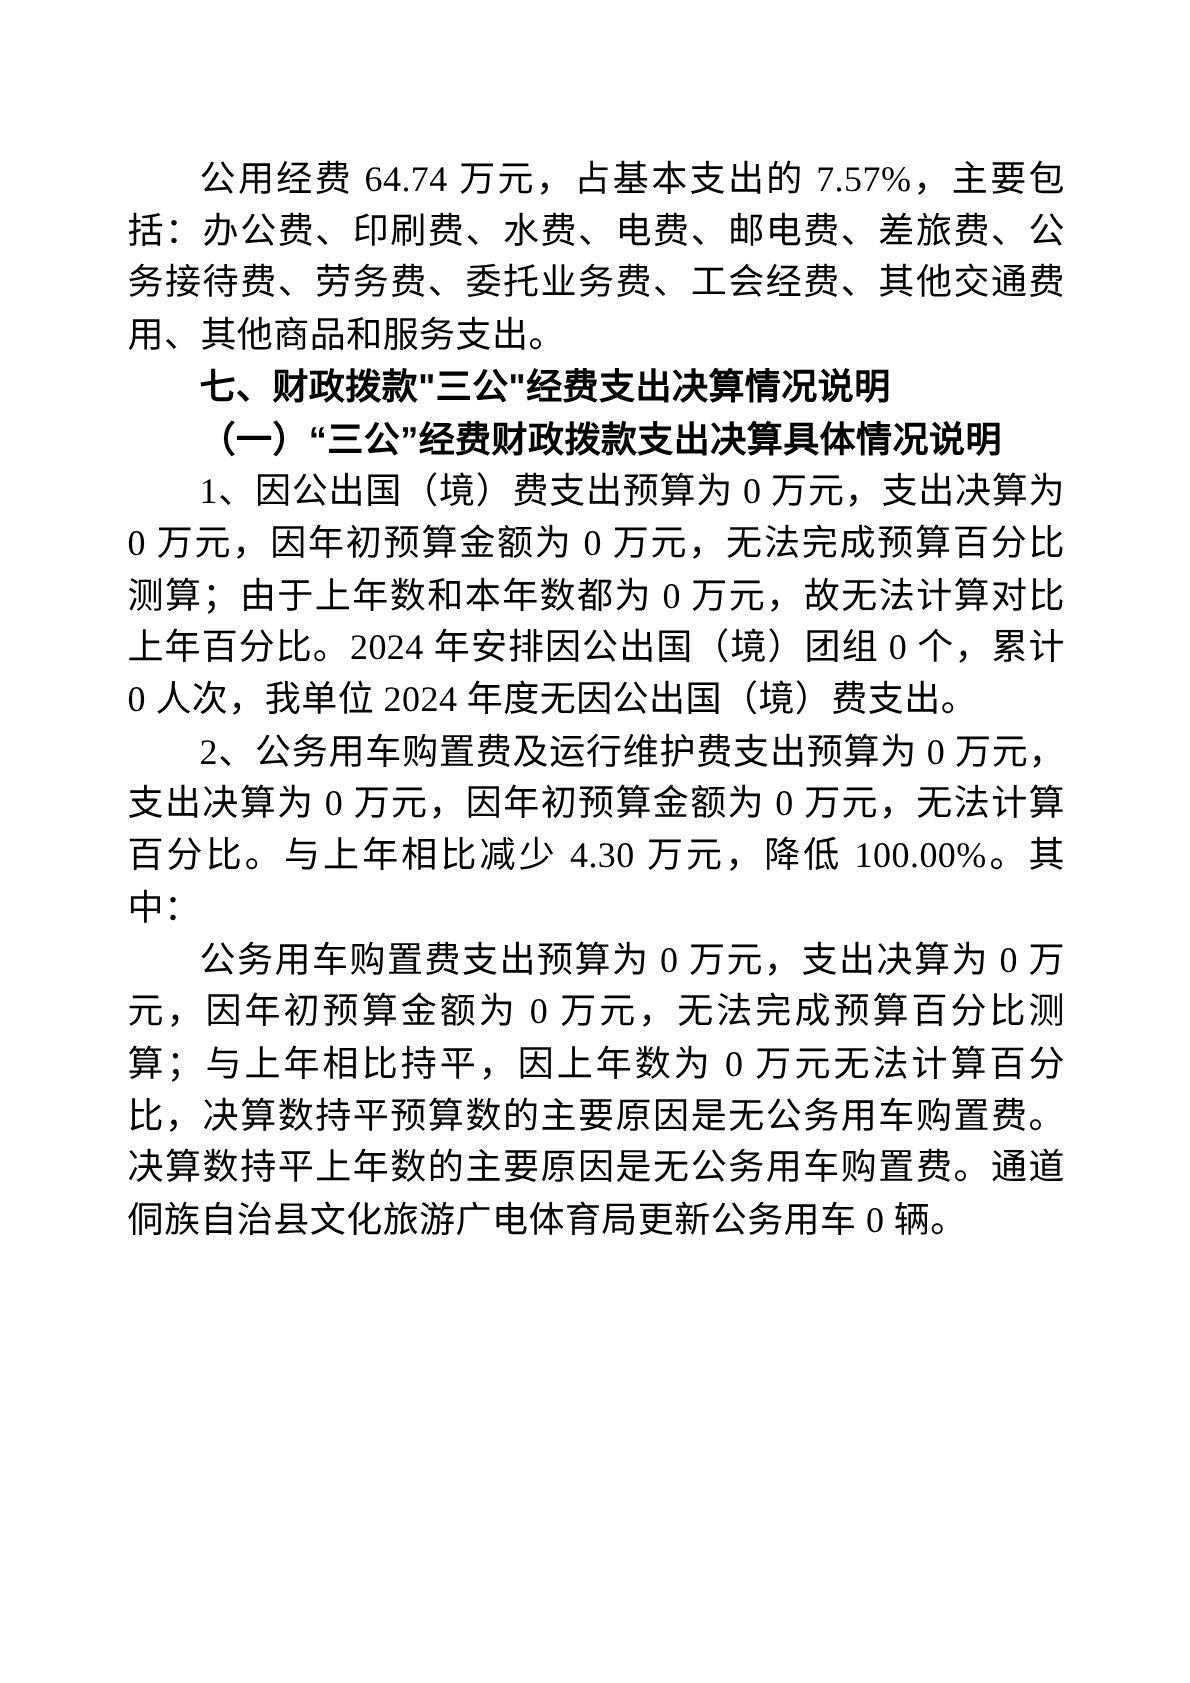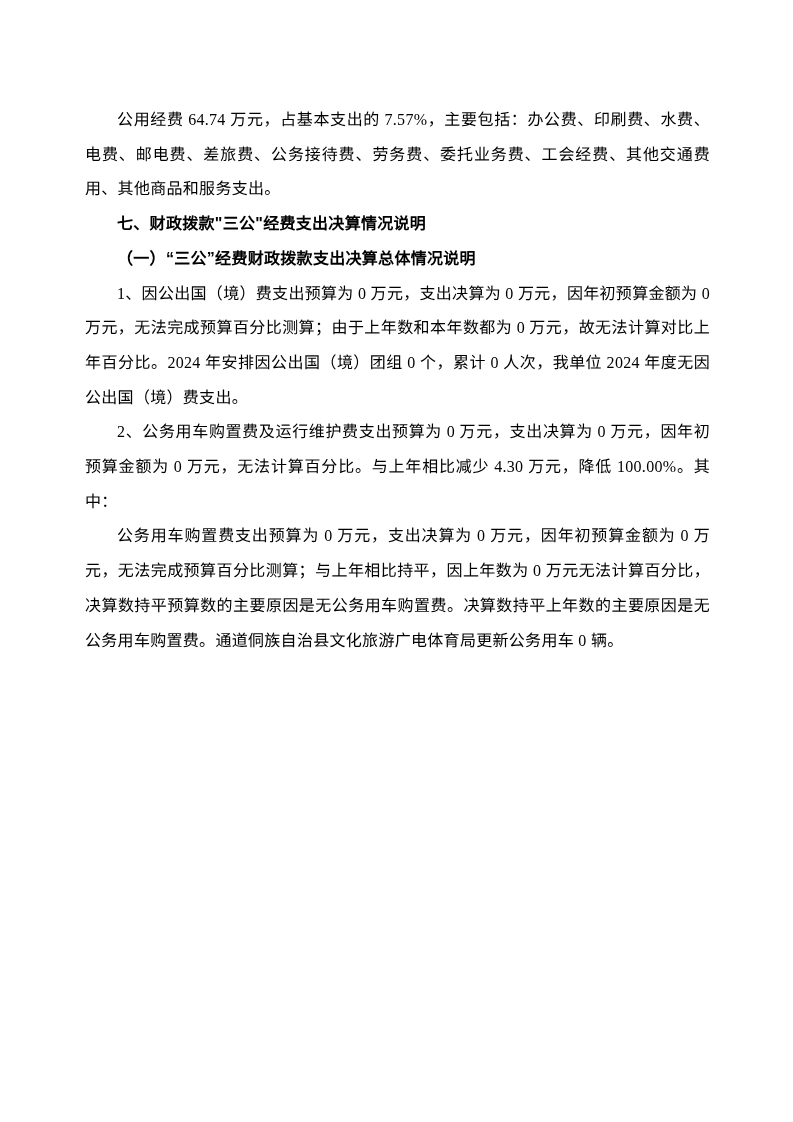--- a/index.html
+++ b/index.html
@@ -12,21 +12,21 @@
     width: 793px;
     height: 1122px;
     box-sizing: border-box;
     background: #ffffff;
     color: #000000;
     padding: 103px 83px 0 85px;
     overflow: hidden;
   }
   .doc-block {
     margin: 0;
-    font-size: 16px;
+    font-size: 24px;
     line-height: 34.7px;
     text-indent: 2em;
     text-align: justify;
     letter-spacing: 0.3px;
   }
   .body-p {
     font-family: "Liberation Serif", "DejaVu Serif", serif;
     font-weight: 400;
   }
   .head-1, .head-2 {
@@ -36,21 +36,21 @@
   }
 </style>
 </head>
 <body>
 
 <div class="page">
   <p class="doc-block body-p">公用经费 64.74 万元，占基本支出的 7.57%，主要包括：办公费、印刷费、水费、电费、邮电费、差旅费、公务接待费、劳务费、委托业务费、工会经费、其他交通费用、其他商品和服务支出。</p>
 
   <h2 class="doc-block head-1">七、财政拨款"三公"经费支出决算情况说明</h2>
 
-  <h3 class="doc-block head-2">（一）“三公”经费财政拨款支出决算总体情况说明</h3>
+  <h3 class="doc-block head-2">（一）“三公”经费财政拨款支出决算具体情况说明</h3>
 
 
 
   <p class="doc-block body-p">1、因公出国（境）费支出预算为 0 万元，支出决算为 0 万元，因年初预算金额为 0 万元，无法完成预算百分比测算；由于上年数和本年数都为 0 万元，故无法计算对比上年百分比。2024 年安排因公出国（境）团组 0 个，累计 0 人次，我单位 2024 年度无因公出国（境）费支出。</p>
 
   <p class="doc-block body-p">2、公务用车购置费及运行维护费支出预算为 0 万元，支出决算为 0 万元，因年初预算金额为 0 万元，无法计算百分比。与上年相比减少 4.30 万元，降低 100.00%。其中：</p>
 
   <p class="doc-block body-p">公务用车购置费支出预算为 0 万元，支出决算为 0 万元，因年初预算金额为 0 万元，无法完成预算百分比测算；与上年相比持平，因上年数为 0 万元无法计算百分比，决算数持平预算数的主要原因是无公务用车购置费。决算数持平上年数的主要原因是无公务用车购置费。通道侗族自治县文化旅游广电体育局更新公务用车 0 辆。</p>
 
 </div>

